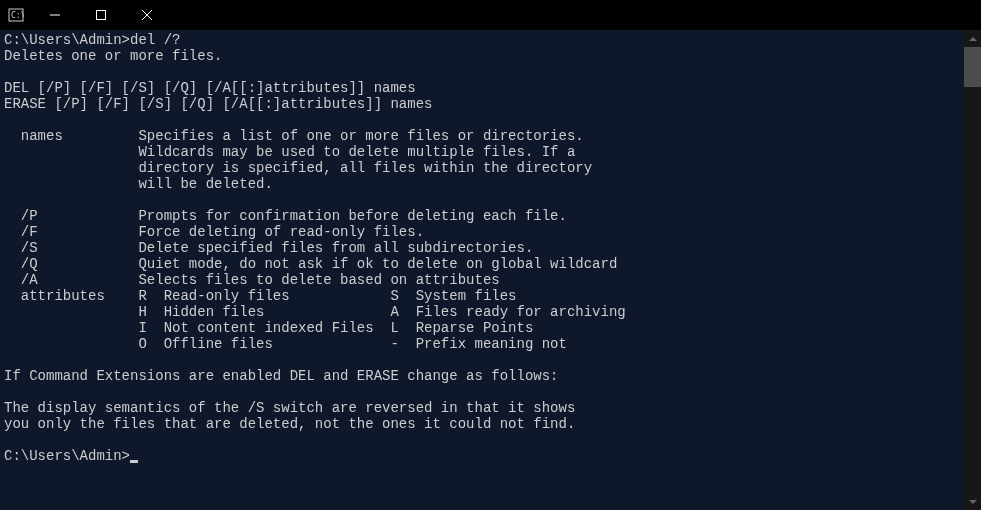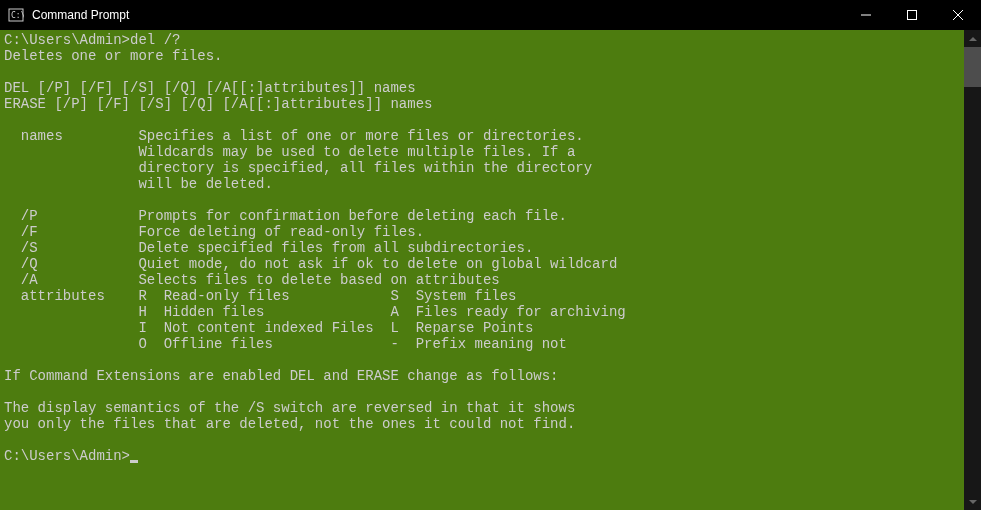--- a/index.html
+++ b/index.html
@@ -45,21 +45,21 @@
       height: 30px;
       display: flex;
       align-items: center;
       justify-content: center;
       color: #ffffff;
       font-family: 'Segoe UI', sans-serif;
     }
     .terminal-wrap {
       flex: 1;
       display: flex;
-      background: #4d7c0f;
+      background: #0f172a;
     }
     .terminal {
       flex: 1;
       padding: 2px 4px;
       white-space: pre;
       line-height: 16px;
       color: #cccccc;
       overflow: hidden;
     }
     .scrollbar {
@@ -99,21 +99,20 @@
 </head>
 <body>
 
 <div class="titlebar">
   <span class="titlebar-icon">
     <svg width="16" height="16" viewBox="0 0 16 16">
       <rect x="1" y="2" width="14" height="12" fill="none" stroke="#ccc" stroke-width="1"></rect>
       <text x="3" y="11" font-size="8" fill="#ccc" font-family="monospace">C:\</text>
     </svg>
   </span>
-  <span class="titlebar-title">Command Prompt</span>
   <div class="window-controls">
     <div class="win-btn">
       <svg width="10" height="10" viewBox="0 0 10 10">
           <path d="M0 5 H10" stroke="#fff" stroke-width="1"></path>
         </svg>
     </div>
     <div class="win-btn">
       <svg width="10" height="10" viewBox="0 0 10 10">
           <rect x="0.5" y="0.5" width="9" height="9" fill="none" stroke="#fff" stroke-width="1"></rect>
         </svg>

